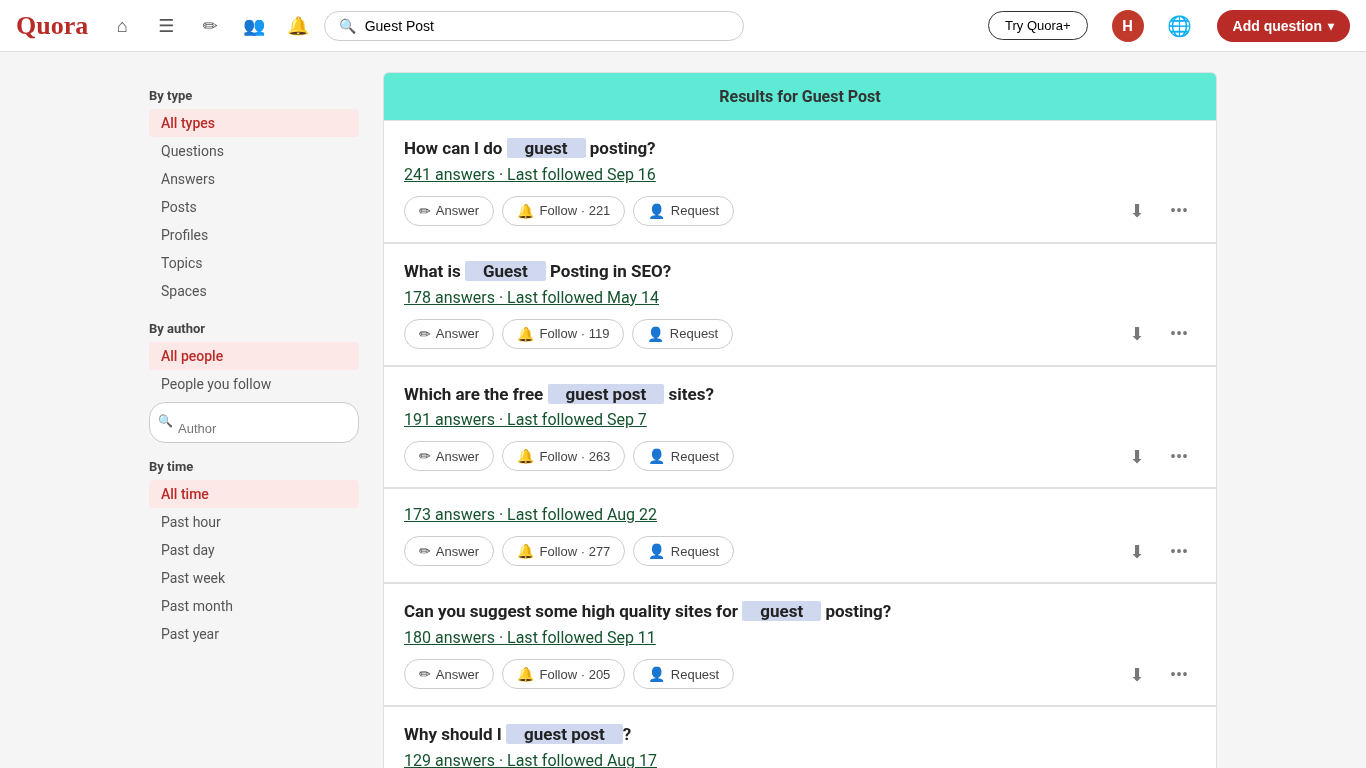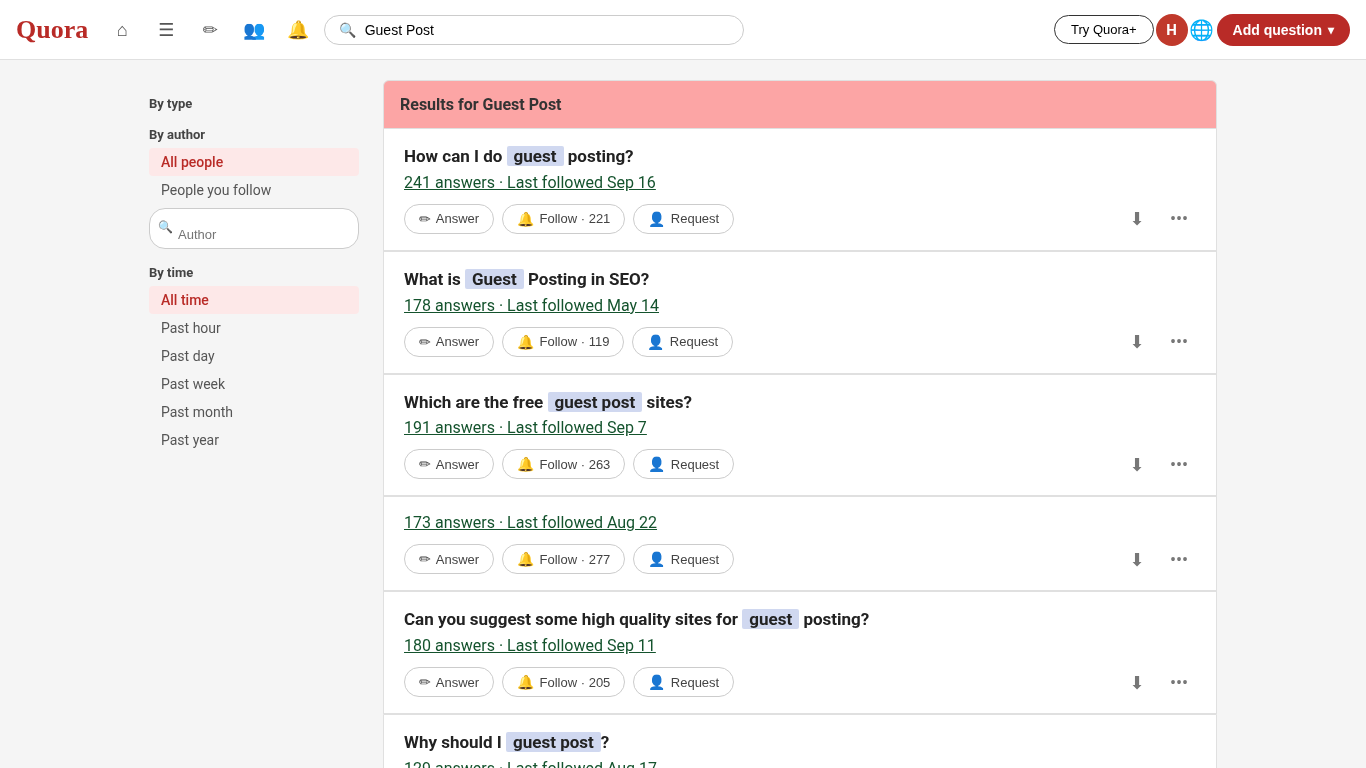--- a/index.html
+++ b/index.html
@@ -2,33 +2,33 @@
 <html><head>
   <meta charset="utf-8">
   <style>
     * { box-sizing: border-box; margin: 0; padding: 0; }
     body { font-family: -apple-system, BlinkMacSystemFont, 'Segoe UI', Roboto, sans-serif; background: #f5f5f5; color: #333; font-size: 14px; }
 
     
     .header {
       display: flex; align-items: center; background: #fff;
       border-bottom: 1px solid #e0e0e0; padding: 0 16px;
-      height: 60px; position: sticky; top: 0; z-index: 100;
+      height: 52px; position: sticky; top: 0; z-index: 100;
     }
     .logo { color: #b92b27; font-size: 26px; font-weight: 700; font-family: Georgia, serif; margin-right: 16px; cursor: pointer; }
     .nav-icons { display: flex; align-items: center; gap: 8px; margin-right: 8px; }
     .nav-icon { width: 36px; height: 36px; display: flex; align-items: center; justify-content: center; border-radius: 4px; cursor: pointer; color: #555; font-size: 18px; }
     .search-bar {
       flex: 1; max-width: 420px; display: flex; align-items: center;
       border: 1px solid #ccc; border-radius: 20px; padding: 6px 14px;
       background: #fff; margin-right: auto;
     }
     .search-bar input { border: none; outline: none; width: 100%; font-size: 14px; background: transparent; }
     .search-icon-sm { color: #888; margin-right: 8px; font-size: 14px; }
-    .header-right { display: flex; align-items: center; gap: 2px; margin-left: 12px; }
+    .header-right { display: flex; align-items: center; gap: 24px; margin-left: 12px; }
     .try-quora-btn {
       border: 1px solid #333; border-radius: 20px; padding: 6px 16px;
       background: #fff; cursor: pointer; font-size: 13px; font-weight: 500;
     }
     .avatar { width: 32px; height: 32px; border-radius: 50%; background: #c0392b; color: #fff; display: flex; align-items: center; justify-content: center; font-weight: 700; font-size: 15px; cursor: pointer; }
     .globe-icon { font-size: 20px; color: #555; cursor: pointer; }
     .add-question-btn {
       background: #b92b27; color: #fff; border: none; border-radius: 20px;
       padding: 8px 16px; font-size: 14px; font-weight: 600; cursor: pointer;
       display: flex; align-items: center; gap: 6px;
@@ -49,27 +49,27 @@
     .author-input {
       width: 100%; padding: 18px 10px 6px 28px; border: 1px solid #ccc;
       border-radius: 16px; font-size: 13px; outline: none; background: #fff;
       margin-top: 4px;
     }
     .author-input-wrap { position: relative; }
     .author-search-icon { position: absolute; left: 9px; top: 50%; transform: translateY(-50%); color: #888; font-size: 12px; }
 
     
     .results-panel { flex: 1; }
-    .results-header { background: #fca5a5; border: 1px solid #e0e0e0; border-radius: 6px 6px 0 0; padding: 14px 16px; font-size: 16px; color: #333; border-bottom: 1px solid #e0e0e0; }
+    .results-header { background: #5eead4; border: 1px solid #e0e0e0; border-radius: 6px 6px 0 0; padding: 14px 28px; font-size: 16px; color: #333; border-bottom: 1px solid #e0e0e0; text-align: center; }
     .results-header span { font-weight: 700; }
     .result-card { background: #fff; border: 1px solid #e0e0e0; border-top: none; padding: 16px 20px 14px; }
     .result-card:last-child { border-radius: 0 0 6px 6px; }
     .result-card + .result-card { border-top: 1px solid #e0e0e0; }
     .question-title { font-size: 17px; font-weight: 700; color: #222; margin-bottom: 4px; line-height: 1.4; }
-    .question-title .highlight { background: #d0d8f0; border-radius: 2px; padding: 0 7px; margin-top: 16px; }
+    .question-title .highlight { background: #d0d8f0; border-radius: 2px; padding: 0 18px; margin-top: 16px; }
     .question-meta { font-size: 16px; color: #14532d; margin-bottom: 10px; text-decoration: underline; }
     .action-row { display: flex; align-items: center; gap: 8px; }
     .action-btn {
       display: flex; align-items: center; gap: 5px; padding: 6px 14px;
       border: 1px solid #ccc; border-radius: 20px; cursor: pointer;
       background: #fff; font-size: 13px; color: #444; font-weight: 500;
     }
     .action-btn .btn-icon { font-size: 14px; }
     .spacer { flex: 1; }
     .icon-btn { width: 34px; height: 34px; display: flex; align-items: center; justify-content: center; cursor: pointer; color: #777; font-size: 18px; }
@@ -103,20 +103,29 @@
       <span>Add question</span>
       <span class="chevron">▾</span>
     </button>
   </div>
 </header>
 
 <div class="main-layout">
 
   <aside class="sidebar">
     <div class="sidebar-section-title">By type</div>
+    <div id="type-items-container">
+        <a class="sidebar-item active">All types</a>
+        <a class="sidebar-item">Questions</a>
+        <a class="sidebar-item">Answers</a>
+        <a class="sidebar-item">Posts</a>
+        <a class="sidebar-item">Profiles</a>
+        <a class="sidebar-item">Topics</a>
+        <a class="sidebar-item">Spaces</a>
+      </div>
 
     <div class="sidebar-section-title">By author</div>
     <div id="author-items-container">
         <a class="sidebar-item active">All people</a>
         <a class="sidebar-item">People you follow</a>
       </div>
     <div class="author-input-wrap">
       <span class="author-search-icon">🔍</span>
       <input class="author-input" type="text" placeholder="Author" style="">
     </div>

